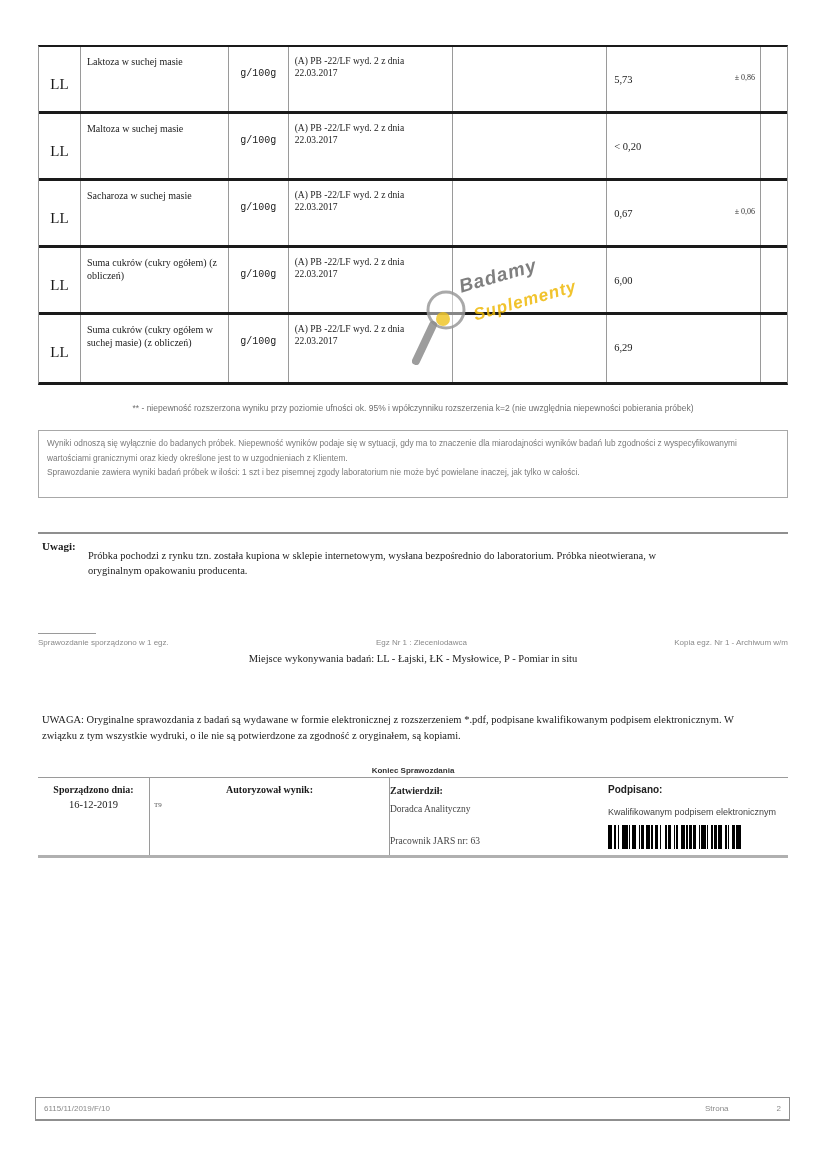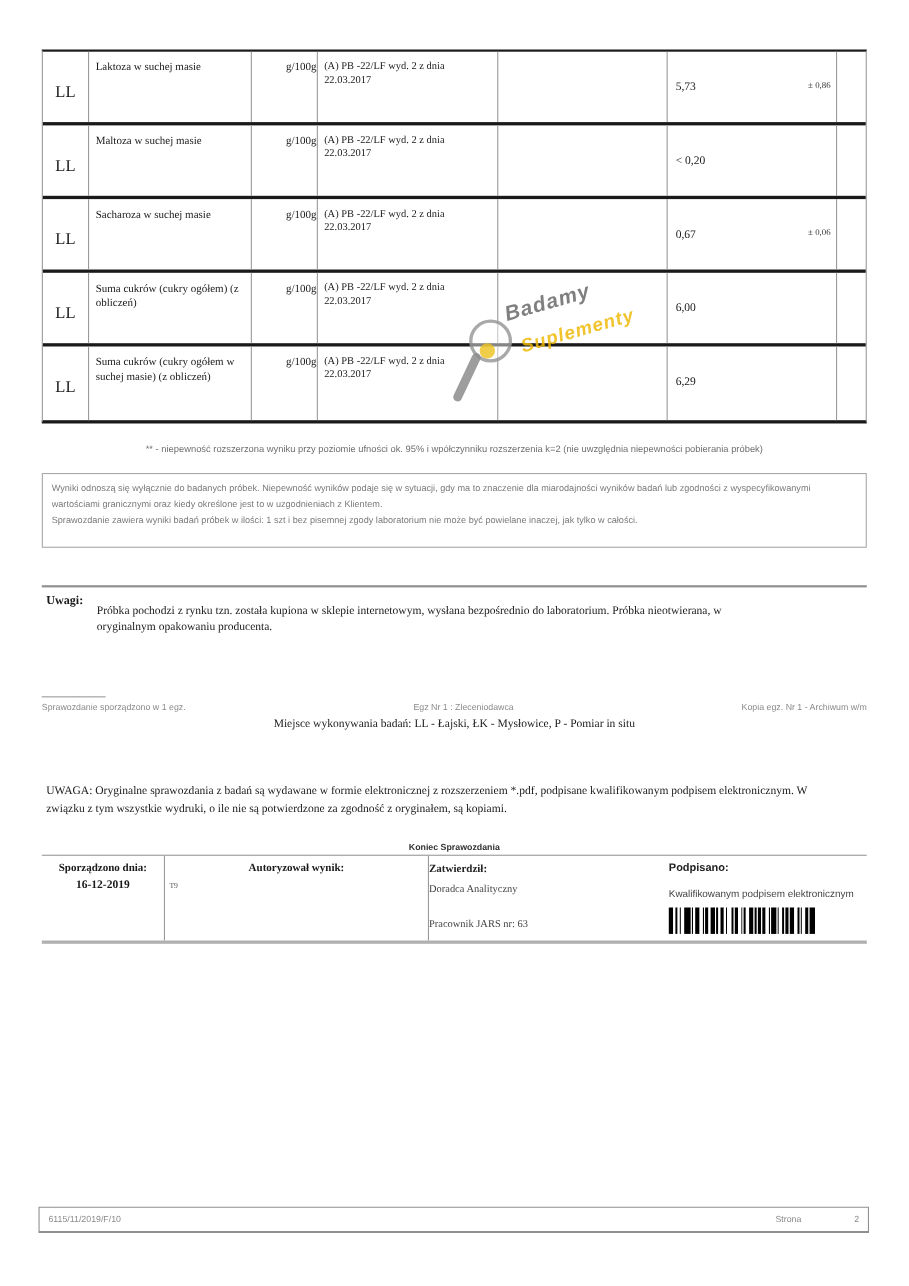--- a/index.html
+++ b/index.html
@@ -15,21 +15,21 @@
     left:38px; top:45px; width:750px;
     border-top:2px solid #1a1a1a; border-bottom:3px solid #1a1a1a;
     border-left:1px solid #9a9a9a; border-right:1px solid #9a9a9a;
   }
   .r-row { display:flex; height:67px; border-bottom:3px solid #1a1a1a; }
   .r-row:last-child { border-bottom:none; }
   .r-cell { border-right:1px solid #9a9a9a; font-size:10px; line-height:1.25; }
   .r-cell:last-child { border-right:none; }
   .c-lab   { width:42px;  padding-top:28px; text-align:center; font-size:15px; }
   .c-param { width:148px; padding:9px 5px 0 6px; }
-  .c-unit  { width:60px;  padding-top:9px; text-align:right; }
+  .c-unit  { width:60px;  padding-top:21px; text-align:center;font-family:Liberation Mono, monospace; }
   .c-meth  { width:165px; padding:9px 4px 0 6px; font-size:9.5px; }
   .c-blank { width:154px; }
   .c-val   { width:154px; padding:26px 5px 0 7px; display:flex; justify-content:space-between; align-items:flex-start;text-align:right; }
   .c-unc2  { width:26px; }
   .val-txt { font-size:10.5px; }
   .unc-txt { font-size:8px; padding-top:-2px; color:#333; }
 
   
   .footnote {
     left:38px; top:403px; width:750px; text-align:center;
@@ -67,21 +67,21 @@
   .sig-table {
     left:38px; top:777px; width:750px; height:81px;
     border-top:1px solid #9a9a9a; border-bottom:3px solid #b0b0b0; display:flex;
   }
   .sig-cell { height:100%; }
   .sig-c1 { width:112px; border-right:1px solid #9a9a9a; text-align:center; padding-top:6px; }
   .sig-c2 { width:240px; border-right:1px solid #9a9a9a; padding-top:6px; }
   .sig-c3 { width:208px; padding-top:7px; font-family:Liberation Serif, serif; }
   .sig-c4 { width:190px; padding:6px 0 0 10px; font-family:"Liberation Sans", sans-serif; }
   .sig-h-serif { font-weight:bold; font-size:10px; }
-  .sig-date { font-size:10.5px; margin-top:4px;font-weight:bold; }
+  .sig-date { font-size:10.5px; margin-top:4px; }
   .sig-c2 .sig-h-serif { text-align:center; }
   .sig-initials { font-size:7px; color:#555; margin:6px 0 0 4px; }
   .sig-h-sans { font-weight:bold; font-size:10px; color:#222; }
   .sig-role { font-size:9.5px; color:#444; margin-top:8px; }
   .sig-worker { font-size:9.5px; color:#444; margin-top:22px; }
   .sig-method { font-size:9px; color:#444; margin-top:12px; }
   .barcode { margin-top:8px; height:24px; width:172px; display:flex; }
   .barcode .bar { height:100%; }
 
   

